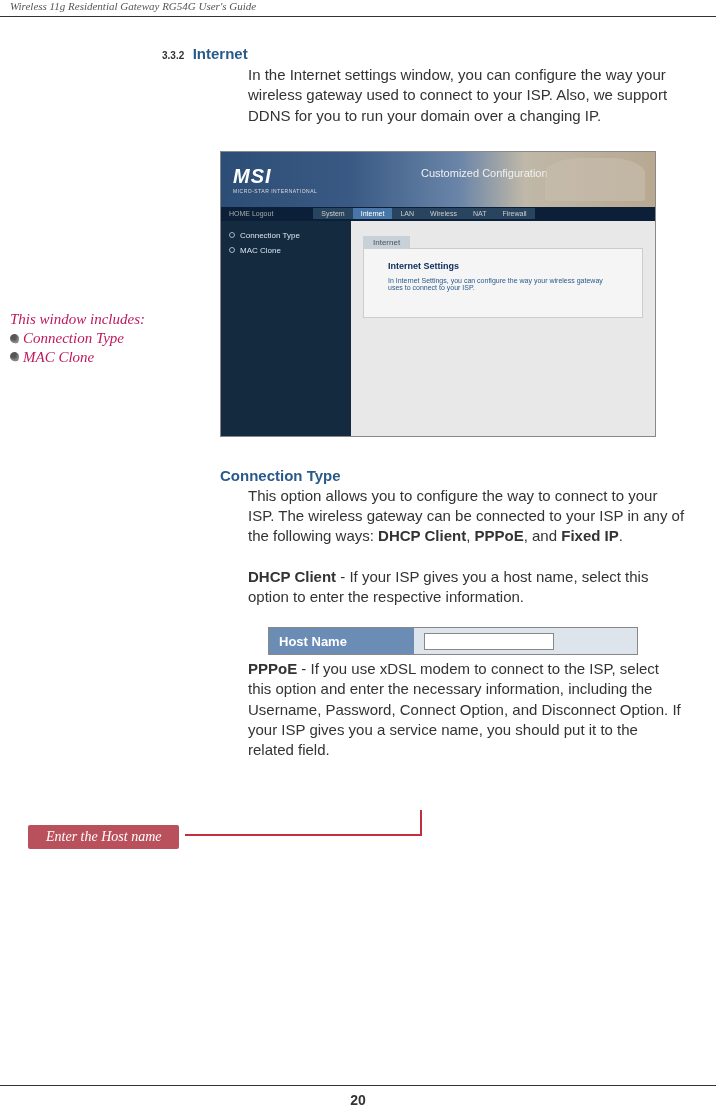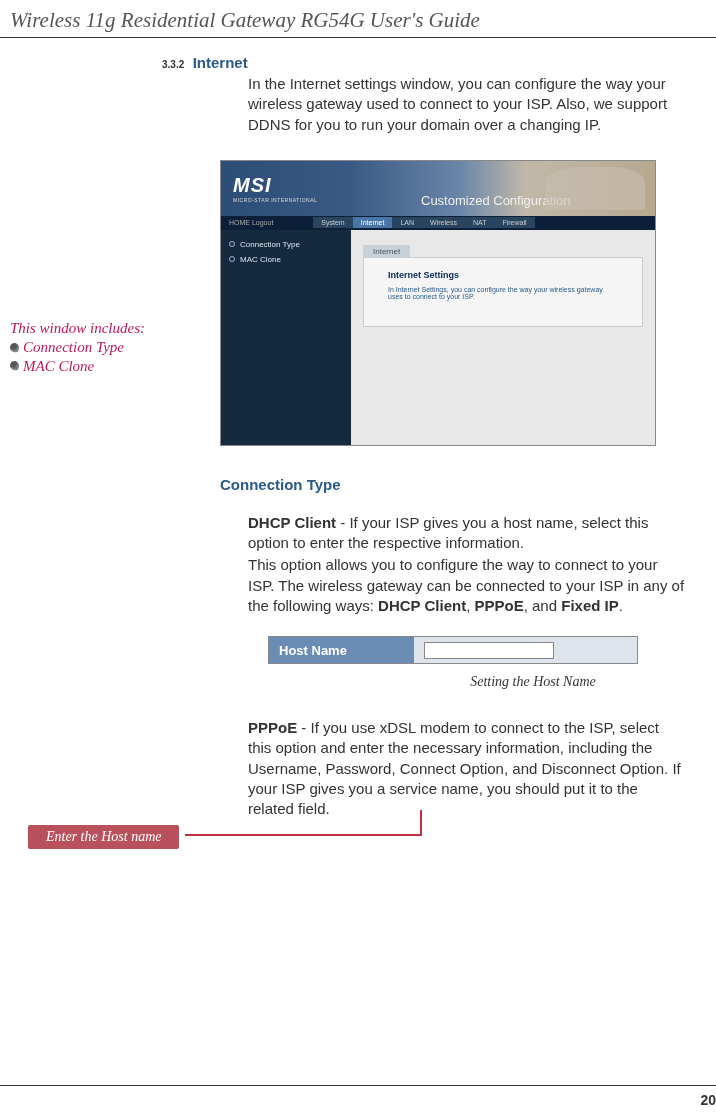--- a/index.html
+++ b/index.html
@@ -11,25 +11,25 @@
       width: 716px;
       height: 1120px;
       background: #ffffff;
       font-family: Arial, Helvetica, sans-serif;
       color: #333333;
       position: relative;
     }
     .page-header {
       font-style: italic;
       font-family: 'Times New Roman', serif;
-      font-size: 21px;
+      font-size: 11px;
       color: #555;
-      padding: 8px 20px 4px 10px;
+      padding: 0 20px 4px 10px;
       border-bottom: 1px solid #333;
-      margin-bottom: 16px;
+      margin-bottom: 28px;
     }
     .content {
       display: flex;
       padding: 0 10px 0 10px;
     }
     .left-col {
       width: 210px;
       flex-shrink: 0;
       padding-top: 265px;
     }
@@ -102,22 +102,22 @@
       letter-spacing: 1px;
     }
     .ss-logo-sub {
       color: #ddd;
       font-size: 5px;
       letter-spacing: 0.5px;
     }
     .ss-banner-title {
       position: absolute;
       left: 200px;
-      top: 32px;
-      font-size: 13px;
+      top: 15px;
+      font-size: 11px;
       color: #f0f0f0;
       text-align: center;
     }
     .ss-people {
       position: absolute;
       right: 10px;
       top: 6px;
       width: 100px;
       height: 43px;
       background: rgba(200,190,175,0.6);
@@ -276,21 +276,21 @@
       font-size: 14px;
       color: #333;
       text-align: center;
       margin: 10px 0 28px 160px;
     }
     .footer {
       position: absolute;
       bottom: 12px;
       left: 0;
       width: 100%;
-      text-align: right;
+      text-align: center;
       border-top: 1px solid #333;
       padding-top: 6px;
       font-weight: bold;
       font-size: 14px;
     }
   </style>
 </head>
 <body>
 
 <div class="page-header">Wireless 11g Residential Gateway RG54G User's Guide</div>
@@ -350,38 +350,37 @@
           <div class="ss-panel-tab">Internet</div>
           <div class="ss-panel">
             <div class="ss-h">Internet Settings</div>
             <div class="ss-p">In Internet Settings, you can configure the way your wireless gateway uses to connect to your ISP.</div>
           </div>
         </div>
       </div>
     </div>
 
     <div class="sub-head">Connection Type</div>
+    <div class="body-text">
+      <span>This option allows you to configure the way to connect to your ISP.  The wireless gateway can be connected to your ISP in any of the following ways: </span><span class="bold-inline">DHCP Client</span><span>, </span><span class="bold-inline">PPPoE</span><span>, and </span><span class="bold-inline">Fixed IP</span><span>.</span>
+    </div>
+
     <div class="body-text" style="margin-top:20px">
       <span class="bold-inline">DHCP Client</span><span> - If your ISP gives you a host name, select this option to enter the respective information.</span>
-    </div>
-
-    <div class="body-text">
-      <span>This option allows you to configure the way to connect to your ISP.  The wireless gateway can be connected to your ISP in any of the following ways: </span><span class="bold-inline">DHCP Client</span><span>, </span><span class="bold-inline">PPPoE</span><span>, and </span><span class="bold-inline">Fixed IP</span><span>.</span>
     </div>
 
     <div class="hostname-block">
       <div class="hostname-row">
         <div class="hostname-label">Host Name</div>
         <div class="hostname-input-wrap">
           <div class="hostname-input"></div>
         </div>
       </div>
     </div>
 
-    <div class="caption">Setting the Host Name</div>
 
     <div class="body-text">
       <span class="bold-inline">PPPoE</span><span> - If you use xDSL modem to connect to the ISP, select this option and enter the necessary information, including the Username, Password, Connect Option, and Disconnect Option.  If your ISP gives you a service name, you should put it to the related field.</span>
     </div>
   </div>
 </div>
 
 <div class="callout-box">Enter the Host name</div>
 <div class="callout-line"></div>
 <div class="callout-line-v"></div>

